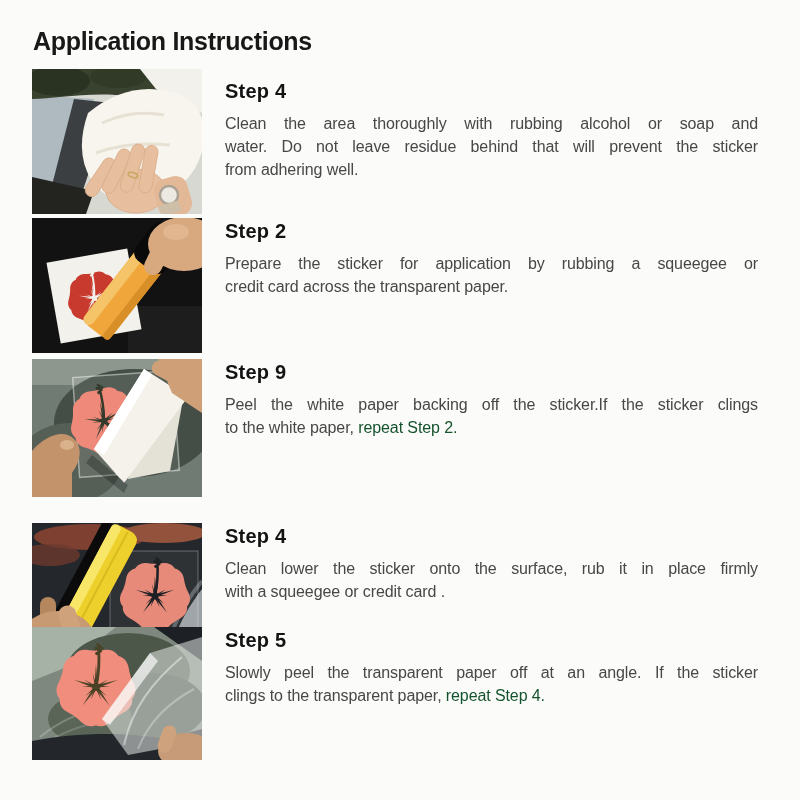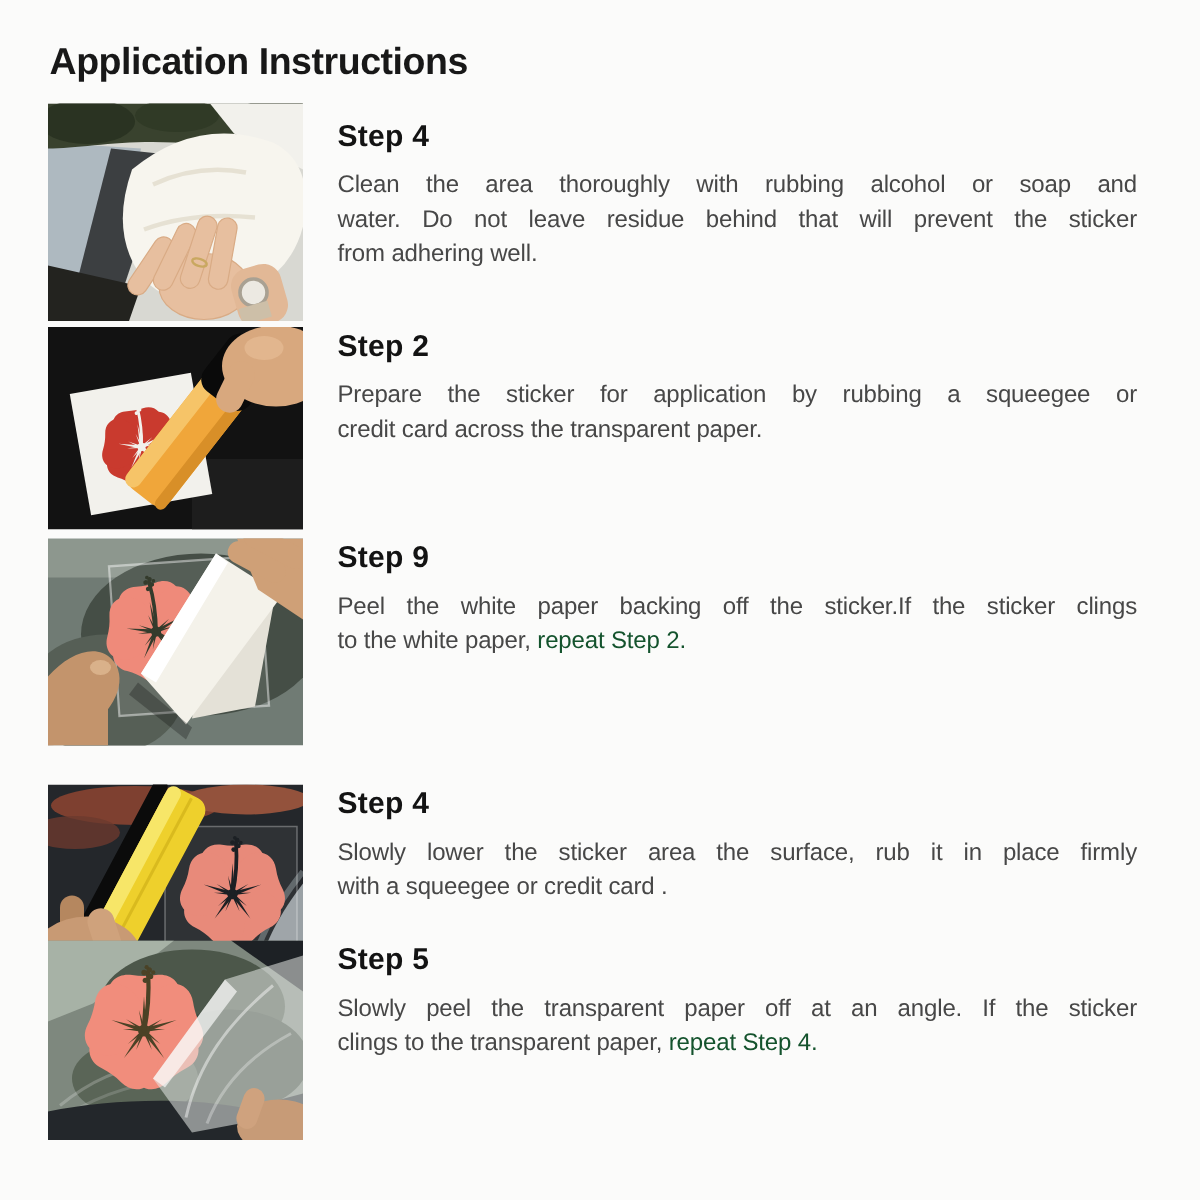--- a/index.html
+++ b/index.html
@@ -189,21 +189,21 @@
         <rect x="8" y="74" width="16" height="36" rx="8" fill="#b5875f"></rect>
         <ellipse cx="26" cy="114" rx="36" ry="26"></ellipse>
         <rect x="30" y="82" width="18" height="42" rx="9" transform="rotate(-18 39 103)" fill="#cfa27c"></rect>
         <rect x="-6" y="120" width="52" height="18"></rect>
       </g>
     </svg>
   </span>
   <div class="text">
     <div class="step-heading">Step 4</div>
     <div class="step-body">
-      <span class="ln j"><span>Slowly lower the sticker area the surface, rub it in place firmly</span></span>
+      <span class="ln j"><span>Clean lower the sticker onto the surface, rub it in place firmly</span></span>
       <span class="ln"><span>with a squeegee or credit card .</span></span>
     </div>
   </div>
 </div>
 
 <div class="row" style="top:627px;height:133px;">
   <span class="photo">
     <svg width="170" height="133" viewBox="0 0 170 133">
       <rect width="170" height="133" fill="#7e887e"></rect>
       <polygon points="0,0 84,0 30,42 0,54" fill="#a7b2a6"></polygon>

